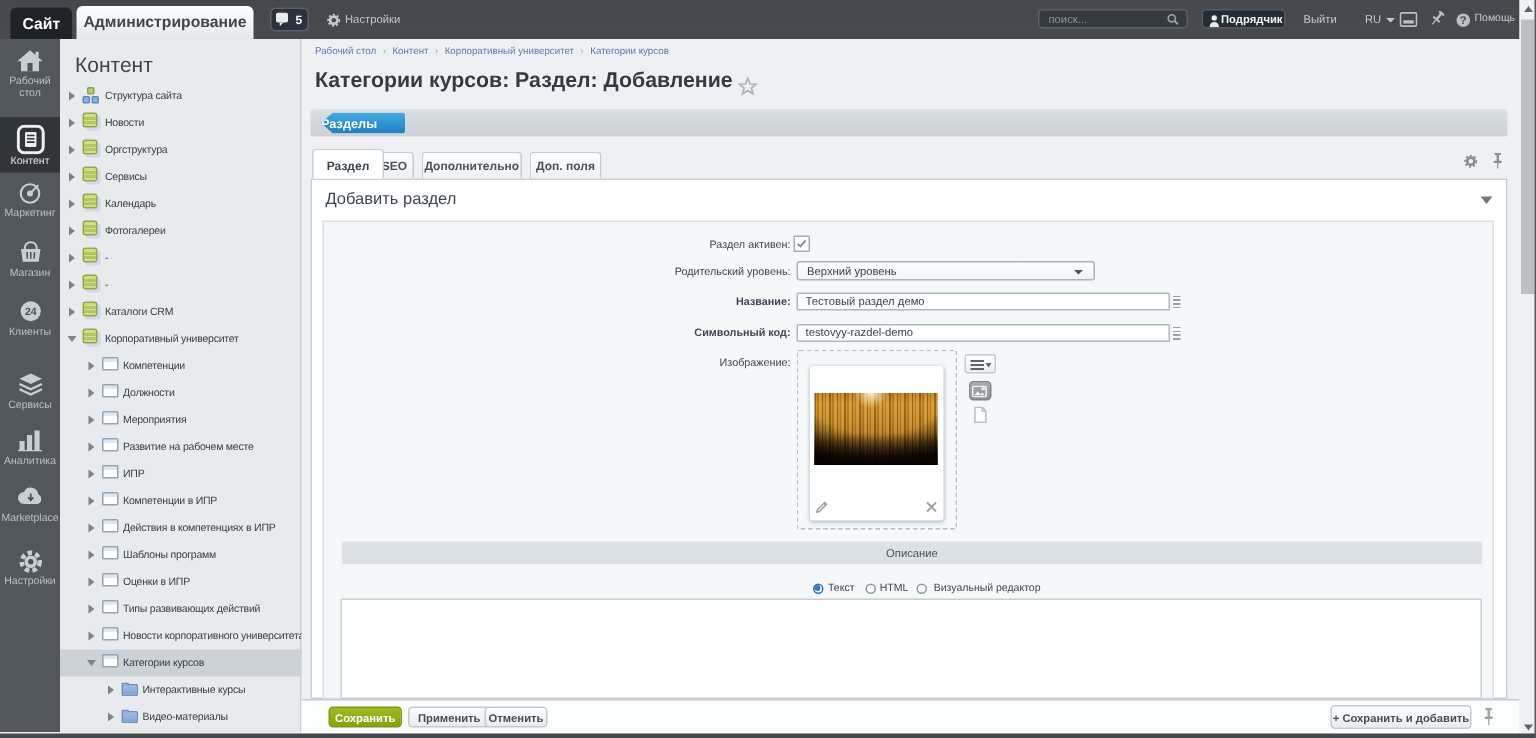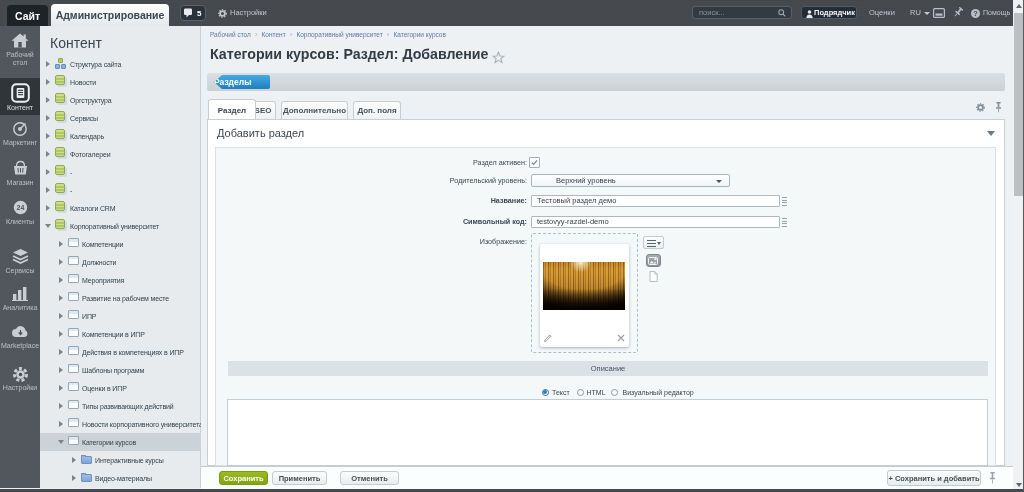--- a/index.html
+++ b/index.html
@@ -121,21 +121,21 @@
     <circle cx="3.2" cy="3.2" r="2.4" fill="none" stroke="#9aa2ab" stroke-width="1.1"></circle>
     <line x1="5" y1="5" x2="7.3" y2="7.3" stroke="#9aa2ab" stroke-width="1.2"></line>
   </svg>
 </div>
 <div class="abs" id="user-btn">Подрядчик
   <svg width="7" height="8" viewBox="0 0 7 8" style="position:absolute;left:4px;top:2.5px;">
     <circle cx="3.5" cy="2" r="1.8" fill="#e8eaee"></circle>
     <path d="M0.3 8 Q0.7 4.6 3.5 4.6 Q6.3 4.6 6.7 8 Z" fill="#e8eaee"></path>
   </svg>
 </div>
-<div class="abs tb-txt" style="left:869px;">Оценки</div>
+<div class="abs tb-txt" style="left:869px;">Выйти</div>
 <div class="abs tb-txt" style="left:910px;text-align:center;">RU</div>
 <div class="abs" style="left:924px;top:12px;width:0;height:0;border-top:3.5px solid #c3c8cd;border-left:3px solid transparent;border-right:3px solid transparent;"></div>
 <div class="abs" style="left:933px;top:8px;">
   <svg width="12" height="10" viewBox="0 0 12 10">
       <rect x="0.6" y="0.6" width="10.8" height="8.8" rx="1" fill="none" stroke="#b9bfc5" stroke-width="1.2"></rect>
       <rect x="2.5" y="5.5" width="7" height="2.2" fill="#b9bfc5"></rect>
     </svg>
 </div>
 <div class="abs" style="left:953px;top:7px;">
   <svg width="10" height="11" viewBox="0 0 10 11">
@@ -382,21 +382,21 @@
 <div class="abs" style="left:987px;top:131px;width:0;height:0;border-top:5px solid #6e7a83;border-left:4.5px solid transparent;border-right:4.5px solid transparent;z-index:2;"></div>
 <div class="abs" id="fbody"></div>
 
 <div class="abs flab" style="top:157.5px;">Раздел активен:</div>
 <div class="abs" style="left:529px;top:157px;width:10.5px;height:10.5px;background:#fff;border:1px solid #a3aeb6;border-radius:1px;">
   <svg width="7" height="7" viewBox="0 0 8 8" style="margin:1px;">
       <path d="M1 4.2 L3 6 L7 1.5" fill="none" stroke="#848e95" stroke-width="1.5"></path>
     </svg>
 </div>
 <div class="abs flab" style="top:175.5px;">Родительский уровень:</div>
-<div class="abs" style="left:531px;top:174px;width:199px;height:12.5px;background:linear-gradient(#ffffff,#f0f3f5);border:1px solid #a9b4bb;border-radius:2px;font-size:7.5px;color:#39424b;line-height:12px;padding-left:24px;">Верхний уровень
+<div class="abs" style="left:531px;top:174px;width:199px;height:12.5px;background:linear-gradient(#ffffff,#f0f3f5);border:1px solid #a9b4bb;border-radius:2px;font-size:7.5px;color:#39424b;line-height:12px;padding-left:6px;">Верхний уровень
   <span style="position:absolute;right:7px;top:4.5px;width:0;height:0;border-top:3.5px solid #4a525a;border-left:3px solid transparent;border-right:3px solid transparent;"></span>
 </div>
 <div class="abs flab b" style="top:196px;">Название:</div>
 <div class="abs finput" style="top:195px;width:249px;">Тестовый раздел демо</div>
 <div class="abs dots" style="top:196.5px;"></div>
 <div class="abs flab b" style="top:217px;">Символьный код:</div>
 <div class="abs finput" style="top:216px;width:249px;">testovyy-razdel-demo</div>
 <div class="abs dots" style="top:217.5px;"></div>
 <div class="abs flab" style="top:237px;">Изображение:</div>
 
@@ -433,21 +433,21 @@
 <div class="rlab" style="left:552px;">Текст</div>
 <div class="radio" style="left:577px;"></div>
 <div class="rlab" style="left:586.5px;">HTML</div>
 <div class="radio" style="left:611px;"></div>
 <div class="rlab" style="left:622.5px;">Визуальный редактор</div>
 <div class="abs" id="textarea"></div>
 
 <div class="abs" id="footer">
   <div class="fbtn green" style="left:18px; width:49px;">Сохранить</div>
   <div class="fbtn gray" style="left:71px; width:55px;">Применить</div>
-  <div class="fbtn gray" style="left:139px; width:59px;">Отменить</div>
+  <div class="fbtn gray" style="left:122px; width:42px;">Отменить</div>
   <div class="fbtn gray" style="left:686px; top:3px; width:94px; height:16px; line-height:16px; white-space:nowrap;">+ Сохранить и добавить</div>
   <svg width="9" height="12" viewBox="0 0 9 12" style="position:absolute;left:787px;top:5px;">
       <rect x="3.7" y="0.5" width="1.6" height="5.5" fill="#9aa3ab"></rect>
       <rect x="2.2" y="0" width="4.6" height="1.5" rx="0.7" fill="#9aa3ab"></rect>
       <rect x="1.8" y="5.7" width="5.4" height="1.6" rx="0.8" fill="#9aa3ab"></rect>
       <rect x="4.1" y="7.3" width="0.8" height="4.2" fill="#9aa3ab"></rect>
     </svg>
 </div>
 
 <div class="abs" id="sbar">

